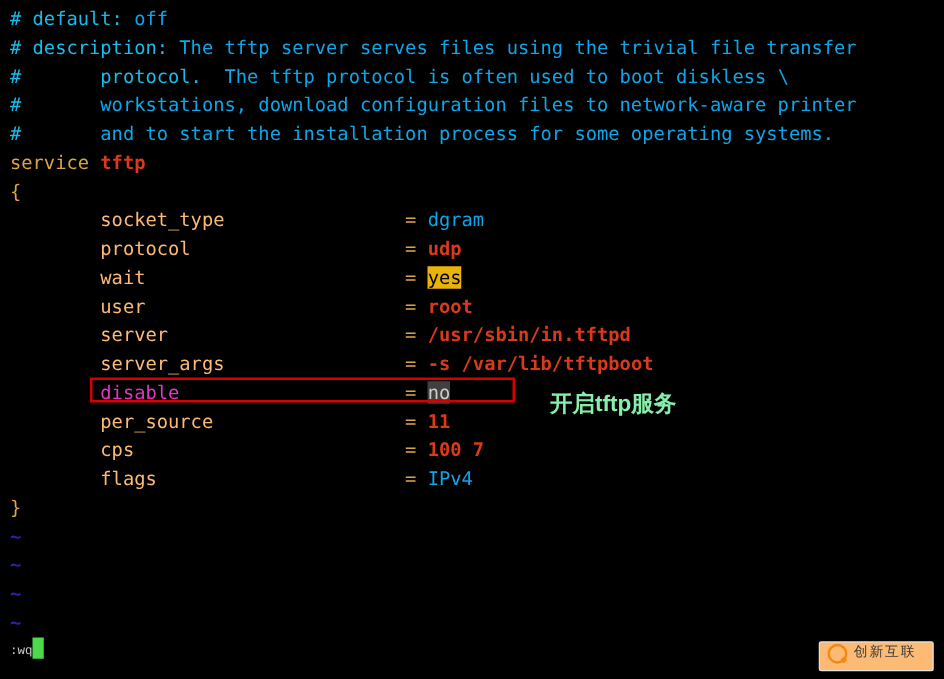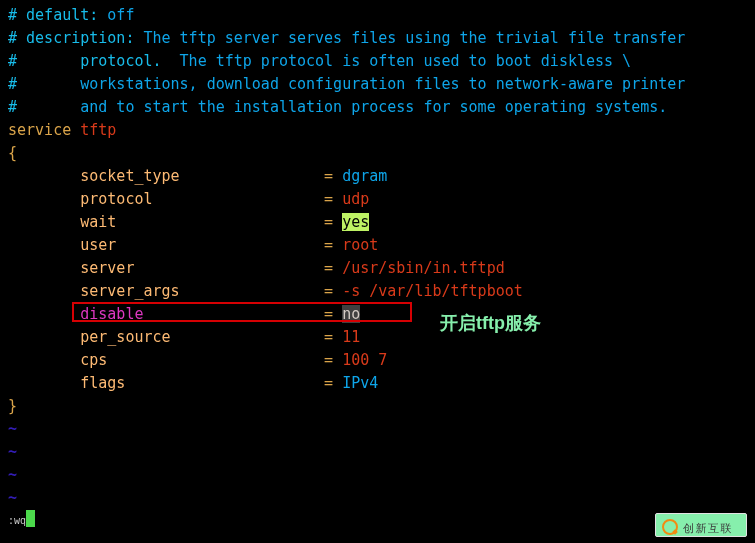--- a/index.html
+++ b/index.html
@@ -1,30 +1,30 @@
 <!DOCTYPE html>
 <html><head>
 <meta charset="utf-8">
 <style>
   html,body{margin:0;padding:0;background:#000;width:755px;height:543px;overflow:hidden}
   pre{margin:0;padding:4px 0 0 8px;font-family:"DejaVu Sans Mono","Courier New",monospace;font-size:15px;line-height:23px;color:#ccc;white-space:pre}
   .c-cyan{color:#18bcea}
   .c-pale{color:#0ea5e9}
   .c-tan{color:#daa44a}
   .c-teal{color:#fdba74}
-  .c-red{color:#d93a1a;font-weight:normal}
+  .c-red{color:#d93a1a;font-weight:bold}
   .c-mag{color:#de38c1}
-  .hl-hi{background:#bef264;color:#000}
+  .hl-hi{background:#eab308;color:#000}
   .hl-rd{background:#404040;color:#d3cbc5}
   .box{position:absolute;left:72px;top:302px;width:340px;height:20px;border:2px solid #d60003;box-sizing:border-box}
   .ann{position:absolute;left:440px;top:311px;color:#86efac;font-family:"Microsoft YaHei",sans-serif;font-size:18px;font-weight:bold}
   .tilde{color:#331db6;font-weight:bold}
   .cmdline{position:absolute;left:8px;top:510px;font-family:Liberation Mono, monospace;font-size:10px;color:#ccc}
   .cursor{display:inline-block;width:9px;height:17px;background:#4cd94c;vertical-align:text-bottom}
-  .wm{position:absolute;right:8px;bottom:6px;width:92px;height:24px;background:#86efac;border:1px solid #e2e2e2;border-radius:2px;display:flex;align-items:flex-end;gap:4px;padding:0 5px;box-sizing:border-box}
+  .wm{position:absolute;right:8px;bottom:6px;width:92px;height:24px;background:#fdba74;border:1px solid #e2e2e2;border-radius:2px;display:flex;align-items:flex-start;gap:4px;padding:0 5px;box-sizing:border-box}
   .wm svg{flex:none}
   .wm-txt{font-family:"Microsoft YaHei",sans-serif;font-size:11px;color:#3a3a3a;letter-spacing:1.5px}
 </style>
 </head>
 <body>
 
 <pre id="buf"><span class="c-cyan"># default: </span><span class="c-pale">off</span>
 <span class="c-cyan"># description: </span><span class="c-pale">The tftp server serves files using the trivial file transfer</span>
 <span class="c-cyan">#       protocol.  </span><span class="c-pale">The tftp protocol is often used to boot diskless \</span>
 <span class="c-cyan">#       </span><span class="c-pale">workstations, download configuration files to network-aware printer</span>

